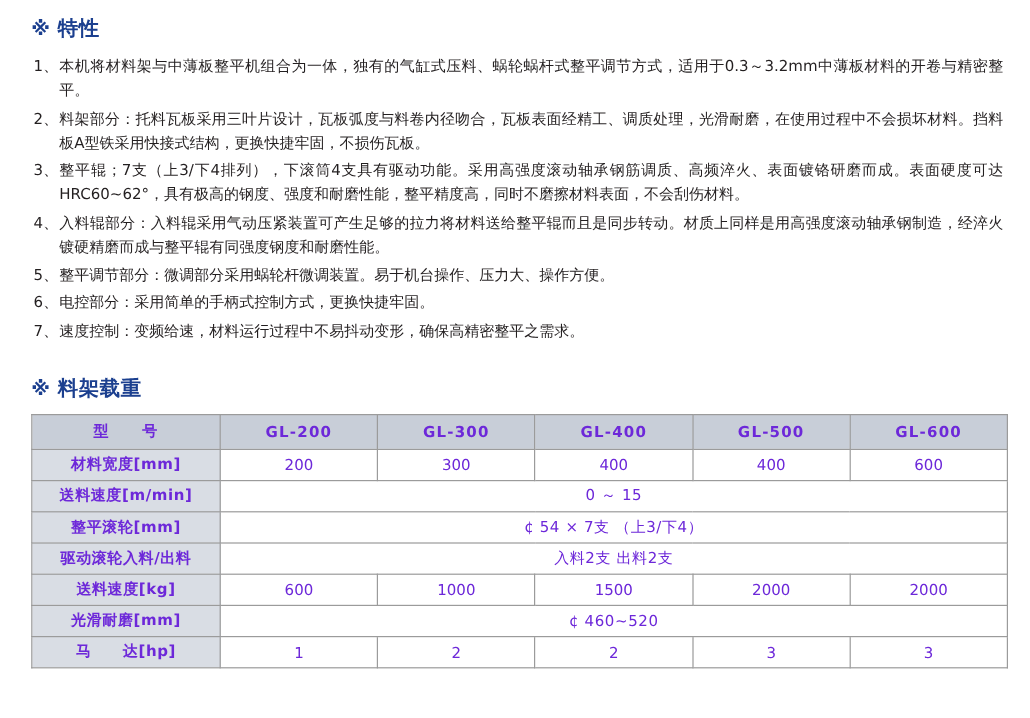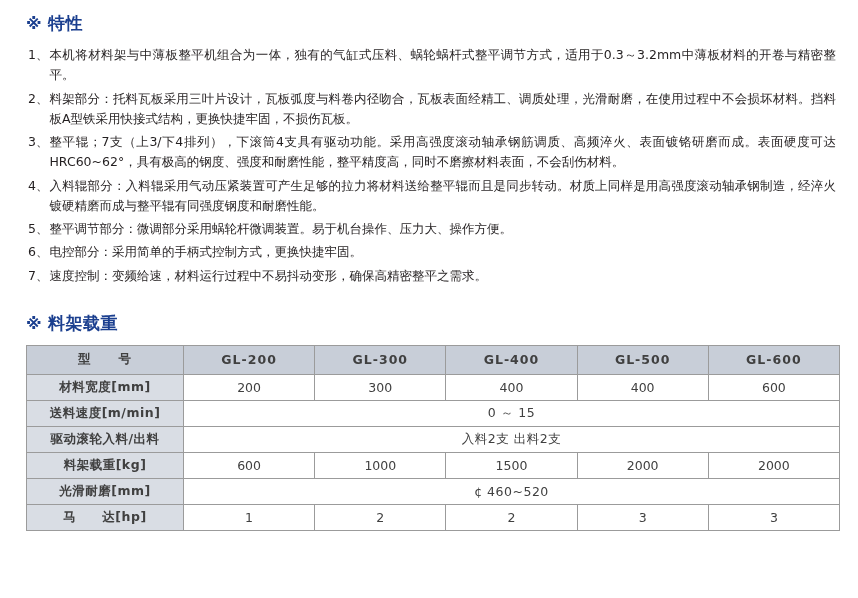--- a/index.html
+++ b/index.html
@@ -65,21 +65,21 @@
     margin-left: 4px;
     font-size: 12.5px;
     table-layout: fixed;
   }
   table.spec td {
     border: 1px solid #9b9b9b;
     height: 23px;
     padding: 1px 4px;
     text-align: center;
     vertical-align: middle;
-    color: #404040;
+    color: #6d28d9;
   }
   table.spec tr.header-row td {
     background: #c8ced8;
     font-weight: bold;
     letter-spacing: 1px;
     height: 26px;
   }
   table.spec td.rowlabel {
     background: #d9dde4;
     font-weight: bold;
@@ -159,28 +159,32 @@
         <td>400</td>
         <td>600</td>
       </tr>
 
 
       <tr>
         <td class="rowlabel">送料速度[m/min]</td>
         <td class="cell-wide" colspan="5">0 ～ 15</td>
       </tr>
 
+      <tr>
+        <td class="rowlabel">整平滚轮[mm]</td>
+        <td class="cell-wide" colspan="5">¢ 54 × 7支 （上3/下4）</td>
+      </tr>
 
       <tr>
         <td class="rowlabel">驱动滚轮入料/出料</td>
         <td class="cell-wide" colspan="5">入料2支 出料2支</td>
       </tr>
 
       <tr>
-        <td class="rowlabel">料架载重[kg]</td>
+        <td class="rowlabel">送料速度[kg]</td>
         <td>600</td>
         <td>1000</td>
         <td>1500</td>
         <td>2000</td>
         <td>2000</td>
       </tr>
 
       <tr>
         <td class="rowlabel">光滑耐磨[mm]</td>
         <td class="cell-wide" colspan="5">¢ 460~520</td>

